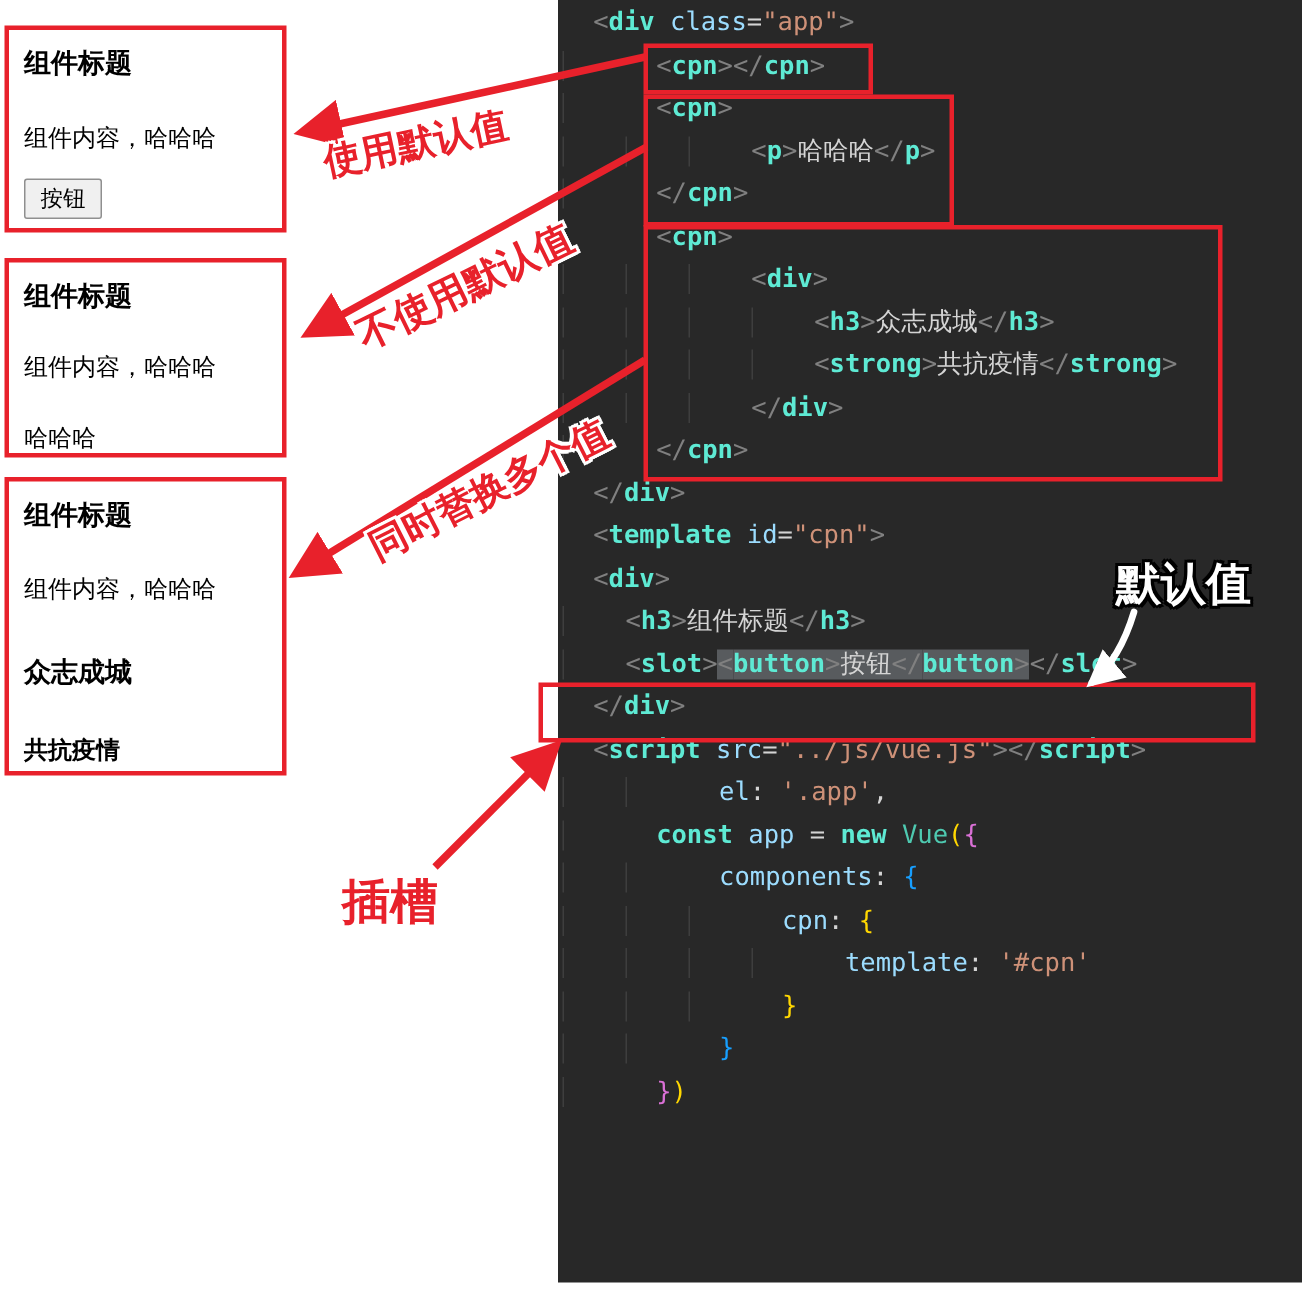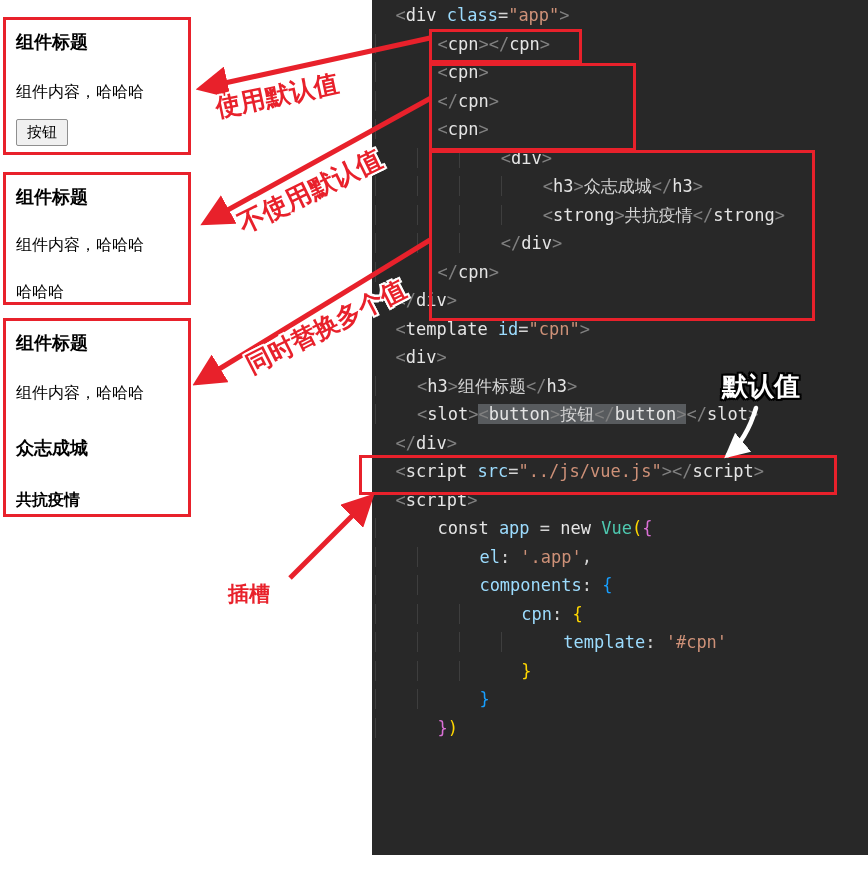--- a/index.html
+++ b/index.html
@@ -6,21 +6,21 @@
   .page{position:relative;width:868px;height:872px;background:#ffffff;overflow:hidden;
         font-family:"DejaVu Sans",sans-serif;}
 
   
   .editor{position:absolute;left:372px;top:0;width:496px;height:855px;
           background:#282828;box-sizing:border-box;padding:1px 0 0 3px;overflow:hidden;z-index:1;}
   .cl{height:28.5px;line-height:28.5px;white-space:pre;
       font-family:"DejaVu Sans Mono","DejaVu Sans",monospace;font-size:17px;color:#d4d4d4;}
   .ig{border-left:1px solid #3e3e3e;}
   .tk-b{color:#808080;}
-  .tk-t{color:#e5e5e5;}
+  .tk-t{color:#5eead4;font-weight:bold;}
   .tk-a{color:#9cdcfe;}
   .tk-s{color:#ce9178;}
   .tk-u{color:#ce9178;}
   .tk-w{color:#d4d4d4;}
   .tk-ty{color:#4ec9b0;}
   .tk-g{color:#ffd700;}
   .tk-pk{color:#da70d6;}
   .tk-bl{color:#179fff;}
   .tk-hl{background:#585b5e;}
 
@@ -49,52 +49,52 @@
   
   .arrows{position:absolute;left:0;top:0;width:868px;height:872px;z-index:4;pointer-events:none;}
 
   
   .ann{position:absolute;font-weight:bold;white-space:nowrap;z-index:5;color:#e8212b;
        text-shadow:-2px -2px 0 #fff,2px -2px 0 #fff,-2px 2px 0 #fff,2px 2px 0 #fff,
                    -2px 0 0 #fff,2px 0 0 #fff,0 -2px 0 #fff,0 2px 0 #fff;}
   #ann-use{left:216px;top:92px;font-size:25px;transform:rotate(-12deg);transform-origin:left center;}
   #ann-notuse{left:240px;top:208px;font-size:26px;transform:rotate(-26deg);transform-origin:left center;}
   #ann-multi{left:248px;top:350px;font-size:25px;transform:rotate(-27deg);transform-origin:left center;}
-  #ann-slot{left:228px;top:580px;font-size:21px;}
-  #ann-default{left:722px;top:369px;font-size:26px;color:#ffffff;
+  #ann-slot{left:228px;top:580px;font-size:32px;}
+  #ann-default{left:744px;top:369px;font-size:30px;color:#ffffff;
        text-shadow:-2px -2px 0 #000,2px -2px 0 #000,-2px 2px 0 #000,2px 2px 0 #000,
                    -2px 0 0 #000,2px 0 0 #000,0 -2px 0 #000,0 2px 0 #000;}
 </style>
 </head>
 <body>
 
 <div class="page">
 
   <div class="editor">
     <div id="code-area">
         <div class="cl">  <span class="tk-b">&lt;</span><span class="tk-t">div</span><span class="tk-w"> </span><span class="tk-a">class</span><span class="tk-w">=</span><span class="tk-s">"app"</span><span class="tk-b">&gt;</span></div>
         <div class="cl"><span class="ig">    </span>  <span class="tk-b">&lt;</span><span class="tk-t">cpn</span><span class="tk-b">&gt;&lt;/</span><span class="tk-t">cpn</span><span class="tk-b">&gt;</span></div>
         <div class="cl"><span class="ig">    </span>  <span class="tk-b">&lt;</span><span class="tk-t">cpn</span><span class="tk-b">&gt;</span></div>
+        <div class="cl"><span class="ig">    </span><span class="ig">    </span><span class="ig">    </span><span class="tk-b">&lt;</span><span class="tk-t">p</span><span class="tk-b">&gt;</span><span class="tk-w">哈哈哈</span><span class="tk-b">&lt;/</span><span class="tk-t">p</span><span class="tk-b">&gt;</span></div>
         <div class="cl"><span class="ig">    </span>  <span class="tk-b">&lt;/</span><span class="tk-t">cpn</span><span class="tk-b">&gt;</span></div>
         <div class="cl"><span class="ig">    </span>  <span class="tk-b">&lt;</span><span class="tk-t">cpn</span><span class="tk-b">&gt;</span></div>
         <div class="cl"><span class="ig">    </span><span class="ig">    </span><span class="ig">    </span><span class="tk-b">&lt;</span><span class="tk-t">div</span><span class="tk-b">&gt;</span></div>
         <div class="cl"><span class="ig">    </span><span class="ig">    </span><span class="ig">    </span><span class="ig">    </span><span class="tk-b">&lt;</span><span class="tk-t">h3</span><span class="tk-b">&gt;</span><span class="tk-w">众志成城</span><span class="tk-b">&lt;/</span><span class="tk-t">h3</span><span class="tk-b">&gt;</span></div>
         <div class="cl"><span class="ig">    </span><span class="ig">    </span><span class="ig">    </span><span class="ig">    </span><span class="tk-b">&lt;</span><span class="tk-t">strong</span><span class="tk-b">&gt;</span><span class="tk-w">共抗疫情</span><span class="tk-b">&lt;/</span><span class="tk-t">strong</span><span class="tk-b">&gt;</span></div>
         <div class="cl"><span class="ig">    </span><span class="ig">    </span><span class="ig">    </span><span class="tk-b">&lt;/</span><span class="tk-t">div</span><span class="tk-b">&gt;</span></div>
         <div class="cl"><span class="ig">    </span>  <span class="tk-b">&lt;/</span><span class="tk-t">cpn</span><span class="tk-b">&gt;</span></div>
         <div class="cl">  <span class="tk-b">&lt;/</span><span class="tk-t">div</span><span class="tk-b">&gt;</span></div>
         <div class="cl">  <span class="tk-b">&lt;</span><span class="tk-t">template</span><span class="tk-w"> </span><span class="tk-a">id</span><span class="tk-w">=</span><span class="tk-s">"cpn"</span><span class="tk-b">&gt;</span></div>
         <div class="cl">  <span class="tk-b">&lt;</span><span class="tk-t">div</span><span class="tk-b">&gt;</span></div>
         <div class="cl"><span class="ig">    </span><span class="tk-b">&lt;</span><span class="tk-t">h3</span><span class="tk-b">&gt;</span><span class="tk-w">组件标题</span><span class="tk-b">&lt;/</span><span class="tk-t">h3</span><span class="tk-b">&gt;</span></div>
         <div class="cl"><span class="ig">    </span><span class="tk-b">&lt;</span><span class="tk-t">slot</span><span class="tk-b">&gt;</span><span class="tk-b tk-hl">&lt;</span><span class="tk-t tk-hl">button</span><span class="tk-b tk-hl">&gt;</span><span class="tk-w tk-hl">按钮</span><span class="tk-b tk-hl">&lt;/</span><span class="tk-t tk-hl">button</span><span class="tk-b tk-hl">&gt;</span><span class="tk-b">&lt;/</span><span class="tk-t">slot</span><span class="tk-b">&gt;</span></div>
         <div class="cl">  <span class="tk-b">&lt;/</span><span class="tk-t">div</span><span class="tk-b">&gt;</span></div>
         <div class="cl">  <span class="tk-b">&lt;</span><span class="tk-t">script</span><span class="tk-w"> </span><span class="tk-a">src</span><span class="tk-w">=</span><span class="tk-s">"</span><span class="tk-u">../js/vue.js</span><span class="tk-s">"</span><span class="tk-b">&gt;&lt;/</span><span class="tk-t">script</span><span class="tk-b">&gt;</span></div>
-        <div class="cl">  <span class="tk-b">&lt;</span><span class="tk-t">script</span><span class="tk-b">&gt;</span></div>
+        <div class="cl"><span class="ig">    </span><span class="ig">    </span>  <span class="tk-a">el</span><span class="tk-w">: </span><span class="tk-s">'.app'</span><span class="tk-w">,</span></div>
         <div class="cl"><span class="ig">    </span>  <span class="tk-t">const</span><span class="tk-w"> </span><span class="tk-a">app</span><span class="tk-w"> = </span><span class="tk-t">new</span><span class="tk-w"> </span><span class="tk-ty">Vue</span><span class="tk-g">(</span><span class="tk-pk">{</span></div>
-        <div class="cl"><span class="ig">    </span><span class="ig">    </span>  <span class="tk-a">el</span><span class="tk-w">: </span><span class="tk-s">'.app'</span><span class="tk-w">,</span></div>
         <div class="cl"><span class="ig">    </span><span class="ig">    </span>  <span class="tk-a">components</span><span class="tk-w">: </span><span class="tk-bl">{</span></div>
         <div class="cl"><span class="ig">    </span><span class="ig">    </span><span class="ig">    </span>  <span class="tk-a">cpn</span><span class="tk-w">: </span><span class="tk-g">{</span></div>
         <div class="cl"><span class="ig">    </span><span class="ig">    </span><span class="ig">    </span><span class="ig">    </span>  <span class="tk-a">template</span><span class="tk-w">: </span><span class="tk-s">'#cpn'</span></div>
         <div class="cl"><span class="ig">    </span><span class="ig">    </span><span class="ig">    </span>  <span class="tk-g">}</span></div>
         <div class="cl"><span class="ig">    </span><span class="ig">    </span>  <span class="tk-bl">}</span></div>
         <div class="cl"><span class="ig">    </span>  <span class="tk-pk">}</span><span class="tk-g">)</span></div>
       </div>
   </div>
 
   <div class="rbox" id="pbox1">

